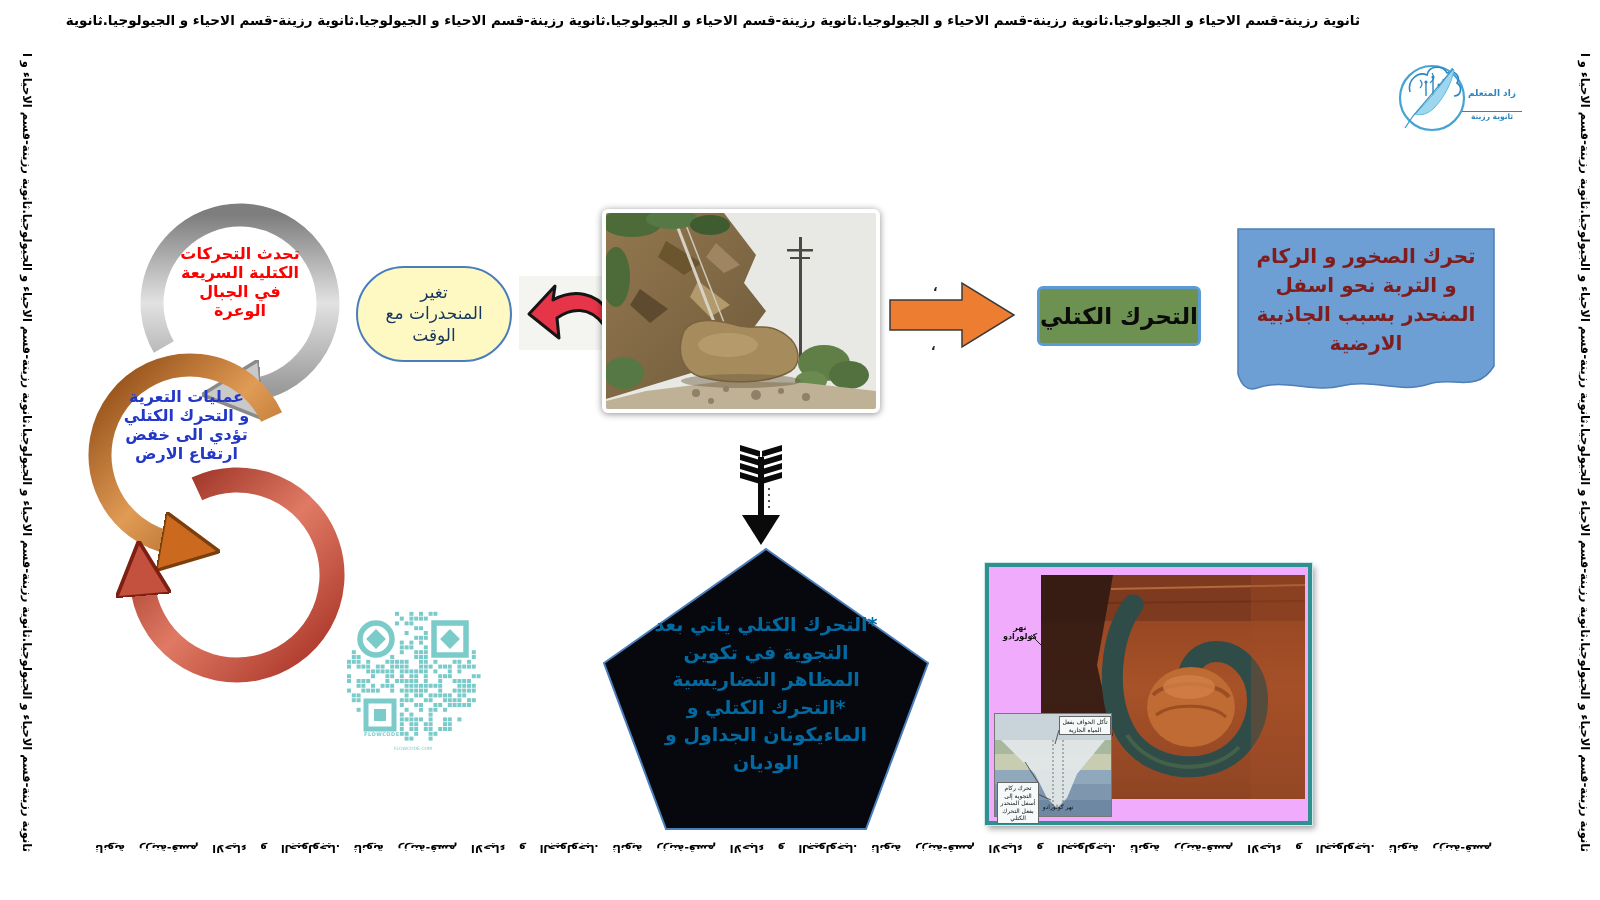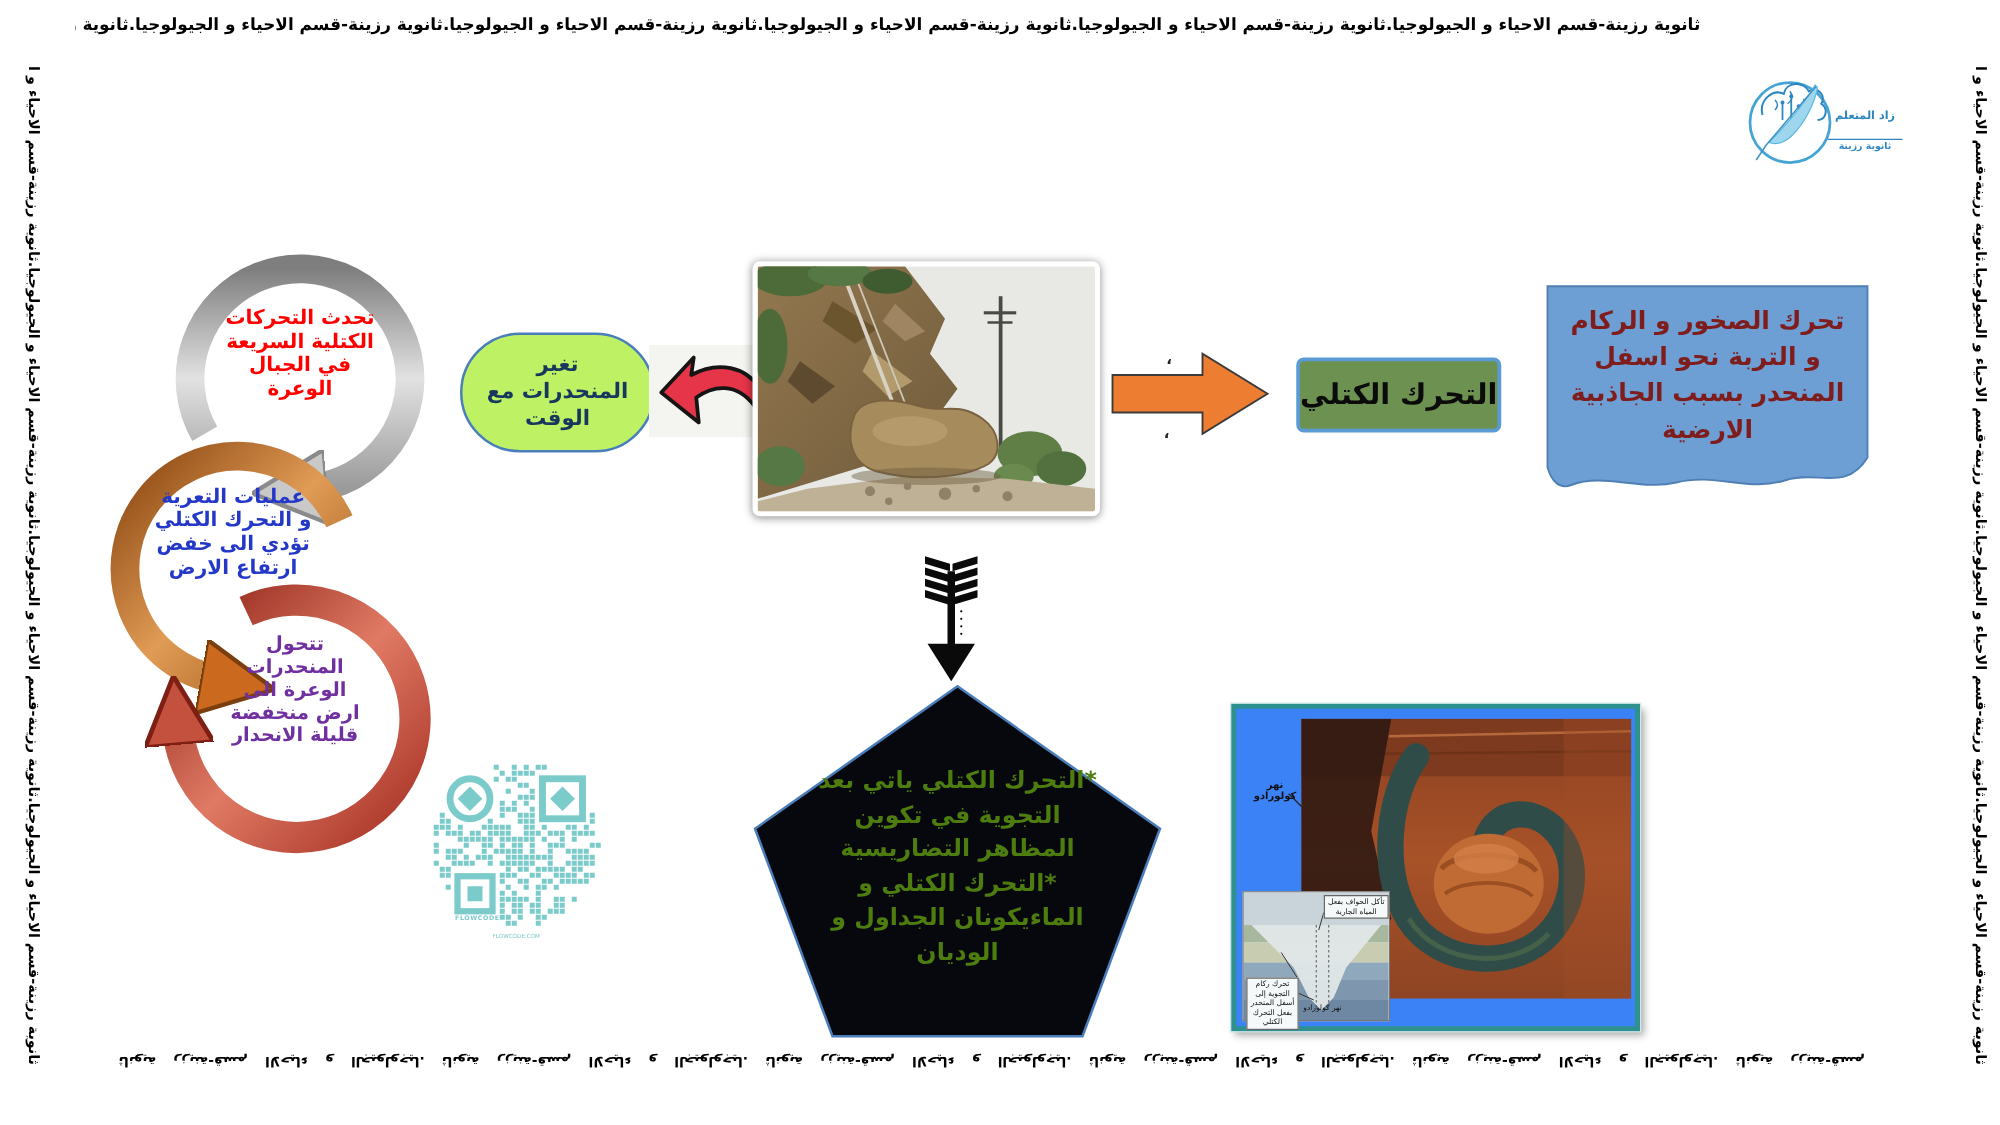--- a/index.html
+++ b/index.html
@@ -20,43 +20,43 @@
   .logo-text{position:absolute;left:64px;top:32px;width:60px;direction:rtl;text-align:center;
              color:#2E86C1;font-weight:bold;line-height:1.3;}
   .logo-line1{font-size:9px;border-bottom:1px solid #2E86C1;padding-bottom:11px;}
   .logo-line2{font-size:7.5px;}
   
   .ring-text{font-weight:bold;text-align:center;direction:rtl;white-space:pre-line;line-height:1.18;}
   .t1{left:160px;top:245px;width:160px;font-size:16px;color:#FF0000;}
   .t2{left:104px;top:388px;width:165px;font-size:16px;color:#2438C8;}
   .t3{left:160px;top:506px;width:152px;font-size:15.5px;color:#7030A0;}
   
-  .capsule{left:368px;top:266px;width:152px;height:92px;background:#bef264;
+  .capsule{left:356px;top:266px;width:152px;height:92px;background:#fef9c3;
            border:2.5px solid #4A7EBB;border-radius:48px;display:flex;align-items:center;
            justify-content:center;text-align:center;direction:rtl;white-space:pre-line;
-           color:#17375E;font-weight:bold;font-size:17px;line-height:1.25;}
+           color:#17375E;font-weight:normal;font-size:17px;line-height:1.25;}
   
   .photo{left:602px;top:209px;width:278px;height:204px;background:#fff;border:4px solid #fff;
          border-radius:6px;box-shadow:0 1px 7px rgba(0,0,0,.45);overflow:hidden;box-sizing:border-box;}
   
   .green-box{left:1037px;top:286px;width:158px;height:54px;background:#6D9150;
              border:3px solid #5B9BD5;border-radius:6px;display:flex;align-items:center;
              justify-content:center;direction:rtl;color:#0B0B0B;font-weight:bold;font-size:23px;}
   
   .def-box{left:1233px;top:226px;width:266px;height:182px;}
   .def-text{position:absolute;left:13px;top:16px;width:240px;text-align:center;direction:rtl;
             white-space:pre-line;color:#7f1d1d;font-weight:bold;font-size:20px;line-height:1.45;}
   
   .pentagon{left:598px;top:543px;width:336px;height:292px;}
   .pent-text{position:absolute;left:30px;top:68px;width:276px;text-align:center;direction:rtl;
-             white-space:pre-line;color:#4d7c0f;font-weight:bold;font-size:19px;line-height:1.45;}
+             white-space:pre-line;color:#0369a1;font-weight:bold;font-size:19px;line-height:1.45;}
   
   .qr{left:338px;top:597px;width:150px;height:166px;}
   
-  .canyon{left:985px;top:563px;width:327px;height:262px;background:#3b82f6;
+  .canyon{left:985px;top:563px;width:327px;height:262px;background:#f0abfc;
           border:4px solid #2F9090;outline:1px solid #CFE8E8;box-sizing:border-box;
           box-shadow:3px 4px 6px rgba(0,0,0,.35);}
   .river-label{position:absolute;left:8px;top:56px;width:46px;font-size:8px;font-weight:bold;
                color:#111;direction:rtl;text-align:center;}
   .canyon-photo{position:absolute;left:52px;top:8px;}
   .inset{position:absolute;left:5px;top:146px;width:118px;height:104px;background:#E8EEF0;
          border:1px solid #777;box-sizing:border-box;}
   .ins-label{position:absolute;background:#F6F9FA;border:0.5px solid #666;color:#111;
              font-size:6px;line-height:1.25;direction:rtl;text-align:center;padding:1px;}
   .ins-top{left:64px;top:2px;width:48px;}
@@ -130,25 +130,20 @@
     <path d="M111.9,290.9 A95,95 0 1 1 57.4,385.3" fill="none" stroke="url(#g3)" stroke-width="25" marker-end="url(#mred)"></path>
   </svg>
   <div class="abs ring-text t1">تحدث التحركات
 الكتلية السريعة
 في الجبال
 الوعرة</div>
   <div class="abs ring-text t2">عمليات التعرية
 و التحرك الكتلي
 تؤدي الى خفض
 ارتفاع الارض</div>
-  <div class="abs ring-text t3">تتحول
-المنحدرات
-الوعرة الى
-ارض منخفضة
-قليلة الانحدار</div>
 
   <div class="abs capsule">تغير
 المنحدرات مع
 الوقت</div>
 
   <svg class="abs" style="left:519px;top:276px;" width="92" height="74" viewBox="0 0 92 74">
     <rect x="0" y="0" width="92" height="74" fill="#F4F4F1"></rect>
     <path d="M10,38 L36,10 L34,24 C56,12 78,18 88,34 L84,48 C70,30 52,32 38,42 L40,62 Z" fill="#E63448" stroke="#151515" stroke-width="3" stroke-linejoin="round"></path>
   </svg>
 

